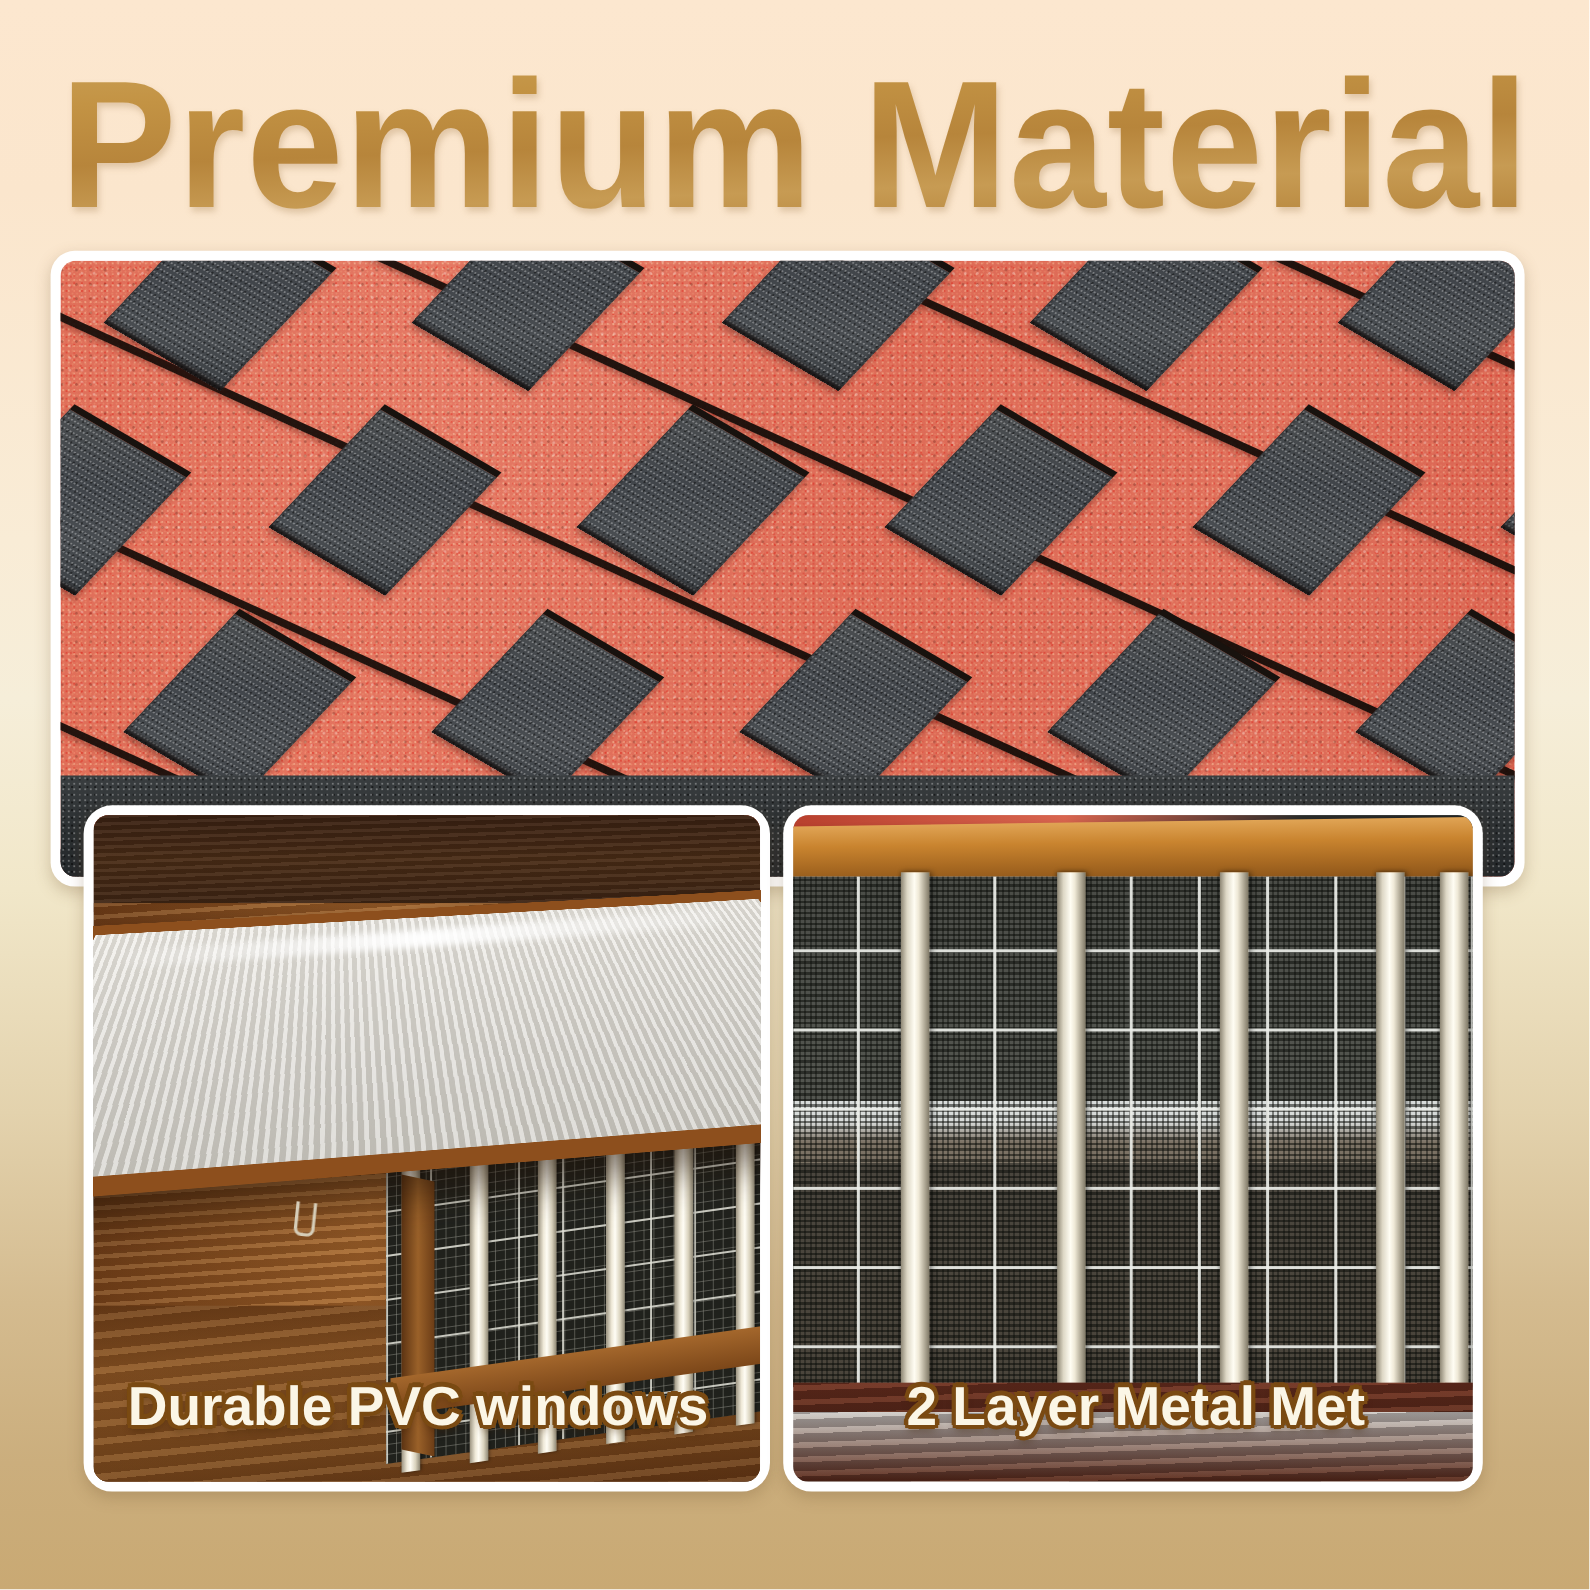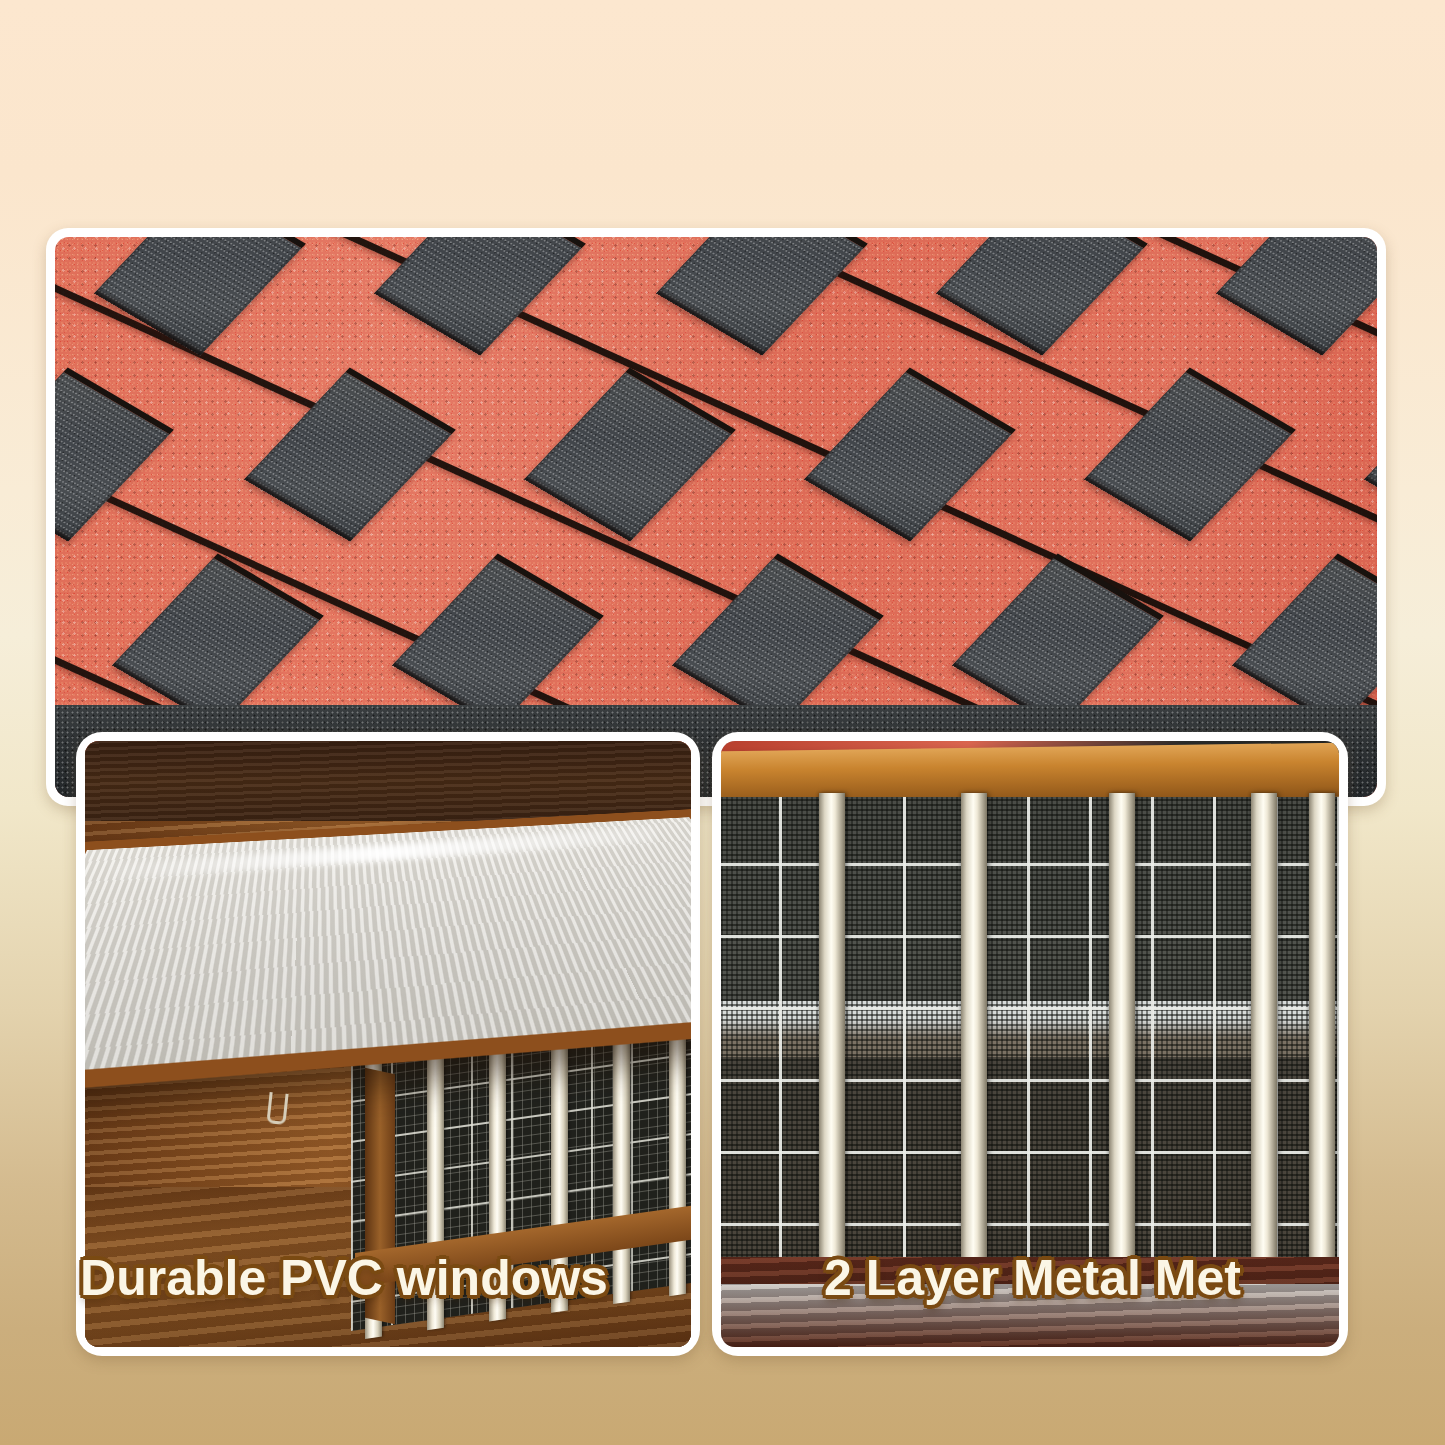--- a/index.html
+++ b/index.html
@@ -77,21 +77,21 @@
     z-index:6;
     white-space:nowrap;
     text-shadow:
       -3px -3px 0 #7a4a12, 3px -3px 0 #7a4a12,
       -3px  3px 0 #7a4a12, 3px  3px 0 #7a4a12,
       -4px  0   0 #7a4a12, 4px  0   0 #7a4a12,
        0   -4px 0 #7a4a12, 0    4px 0 #7a4a12,
        0px  6px 8px rgba(60,30,5,.45);
   }
   .cap-roof{ top:573px; font-size:62px; letter-spacing:.5px;}
-  .cap-pvc { top:1249px; font-size:50px; left:76px; width:536px;}
+  .cap-pvc { top:1249px; font-size:50px; left:76px; width:608px;}
   .cap-mesh{ top:1249px; font-size:50px; left:712px; width:641px;}
 
   
   .roof{
     position:absolute;inset:0;
     background:
       radial-gradient(circle at 30% 20%, rgba(255,255,255,.07), transparent 60%),
       linear-gradient(100deg,#df6b55 0%,#e3705a 25%,#dd6752 55%,#e0705c 80%,#d96350 100%);
   }
   
@@ -289,20 +289,23 @@
   .mesh-base:after{
     content:"";position:absolute;inset:0;
     background:repeating-linear-gradient(-2deg, rgba(255,190,150,.09) 0 5px, rgba(35,14,8,.30) 5px 13px);
   }
 </style>
 </head>
 <body>
 
 <div class="poster">
 
+  <div class="title-wrap">
+    <div class="title">Premium Material</div>
+  </div>
 
   <div class="card card-roof">
     <div class="frame">
       <div class="roof">
         <div class="roof-grain"></div>
         <div class="roof-grain2"></div>
         <div class="courses" id="courses">
             <div class="course-line" style="top: -744px;"></div>
             <div class="course-line" style="top: -558px;"></div>
             <div class="course-line" style="top: -372px;"></div>

